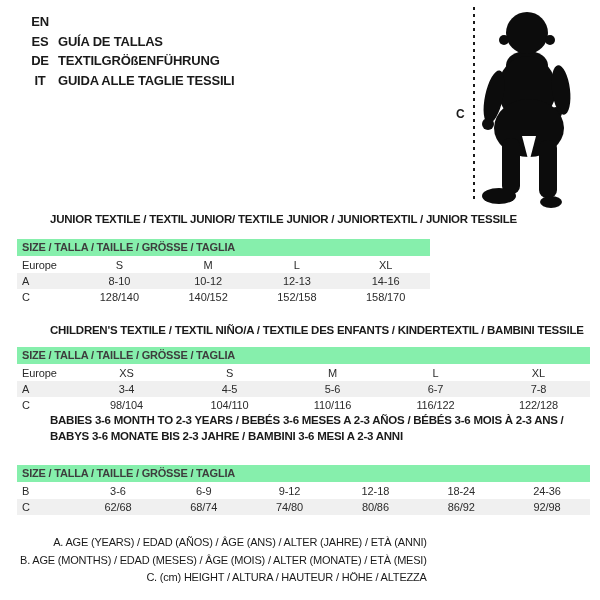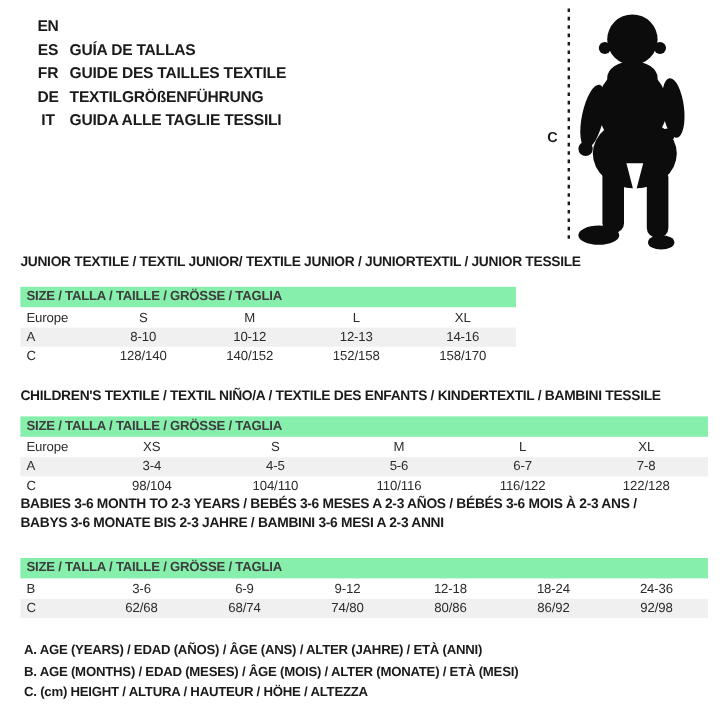--- a/index.html
+++ b/index.html
@@ -13,57 +13,53 @@
   
   .lang{left:22px;top:12px;}
   .lang-row{display:flex;font-weight:bold;font-size:13px;line-height:19.5px;letter-spacing:-0.2px;}
   .lang-code{width:36px;flex:0 0 36px;text-align:center;}
 
   
   .figure{left:430px;top:0;width:170px;height:215px;}
   .fig-label{left:456px;top:107px;font-weight:bold;font-size:12px;}
 
   
-  .sec-title{font-weight:bold;font-size:11.5px;line-height:16px;letter-spacing:-0.25px;white-space:nowrap;}
+  .sec-title{font-weight:bold;font-size:11.5px;line-height:16px;letter-spacing:-0.25px;white-space:nowrap;margin-left:33px;}
   #t1-title{left:17px;top:211px;}
   #t2-title{left:17px;top:322px;}
   #t3-title{left:17px;top:412px;}
 
   
   .size-table{left:17px;}
   #table1{top:239px;width:413px;}
   #table2{top:347px;width:573px;}
   #table3{top:465px;width:573px;}
   .t-header{
     height:17px;line-height:17px;background:#86efac;color:#3d3d3d;
     font-weight:bold;font-size:11px;padding-left:5px;letter-spacing:-0.2px;
     margin-bottom:1px;box-sizing:border-box;
   }
   .t-row{display:flex;height:16px;line-height:16px;font-size:11px;color:#2b2b2b;letter-spacing:-0.1px;}
   .t-row.alt{background:#f0f0f0;}
   .t-label{width:58px;flex:0 0 58px;padding-left:5px;box-sizing:border-box;text-align:left;}
   .t-cell{flex:1;text-align:center;}
 
   
-  .footnotes{left:20px;top:534px;font-weight:bold;font-size:11px;line-height:17.5px;letter-spacing:-0.2px;white-space:nowrap;}
+  .footnotes{left:20px;top:534px;font-weight:normal;font-size:11px;line-height:17.5px;letter-spacing:-0.2px;white-space:nowrap;text-align:right;}
 </style>
 </head>
 <body>
 
 <div class="abs lang">
   <div class="lang-row">
     <span class="lang-code">EN</span>
   </div>
   <div class="lang-row">
     <span class="lang-code">ES</span>
     <span>GUÍA DE TALLAS</span>
-  </div>
-  <div class="lang-row">
-    <span class="lang-code">FR</span>
-    <span>GUIDE DES TAILLES TEXTILE</span>
   </div>
   <div class="lang-row">
     <span class="lang-code">DE</span>
     <span>TEXTILGRÖßENFÜHRUNG</span>
   </div>
   <div class="lang-row">
     <span class="lang-code">IT</span>
     <span>GUIDA ALLE TAGLIE TESSILI</span>
   </div>
 </div>

